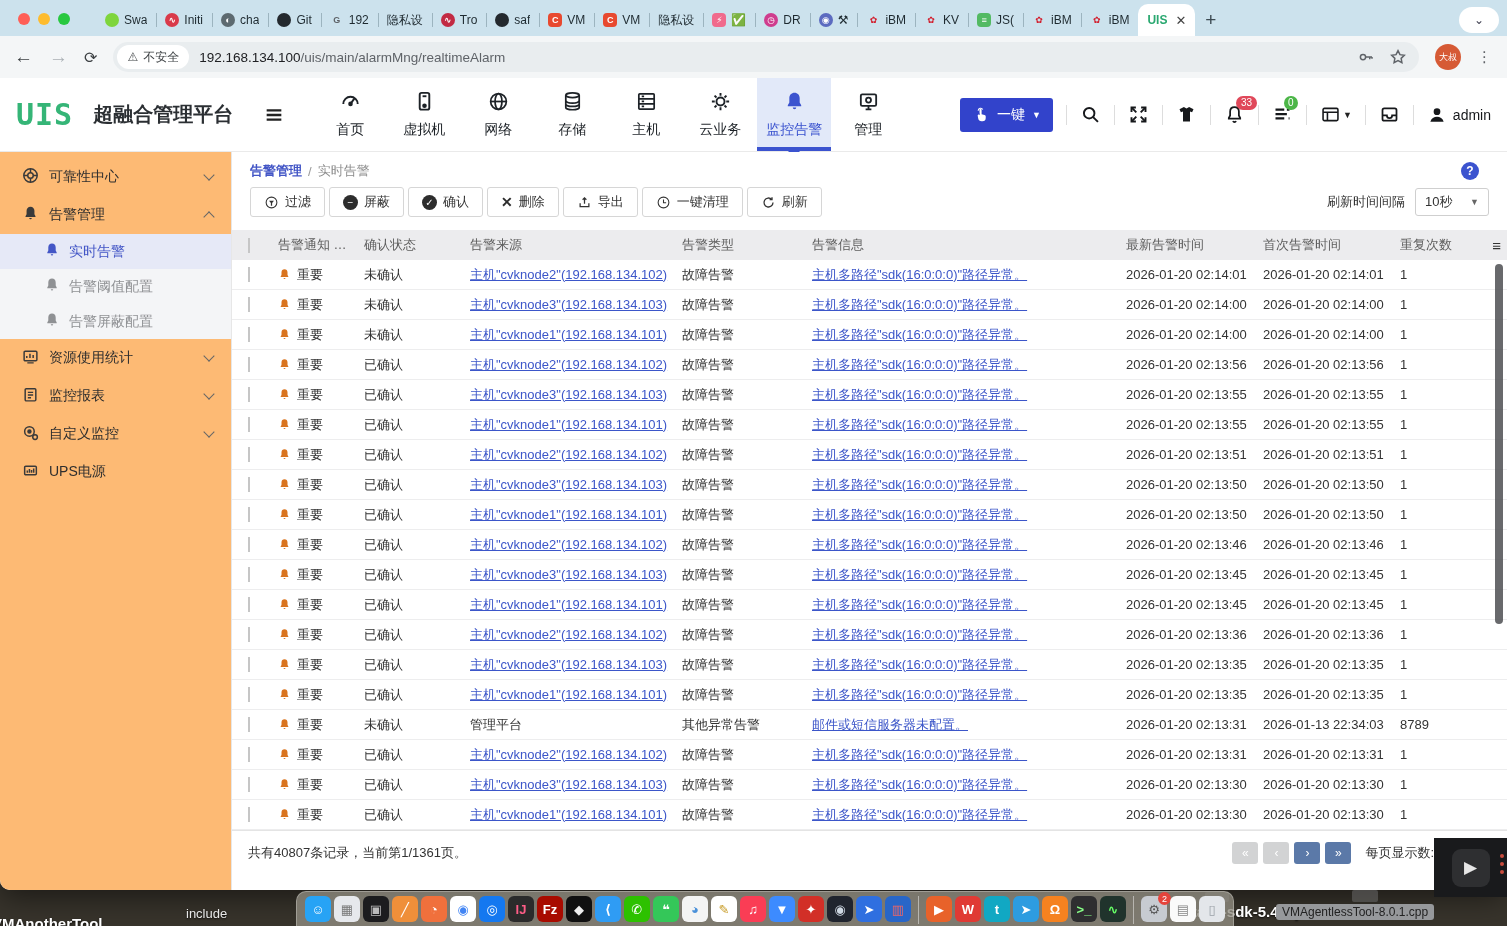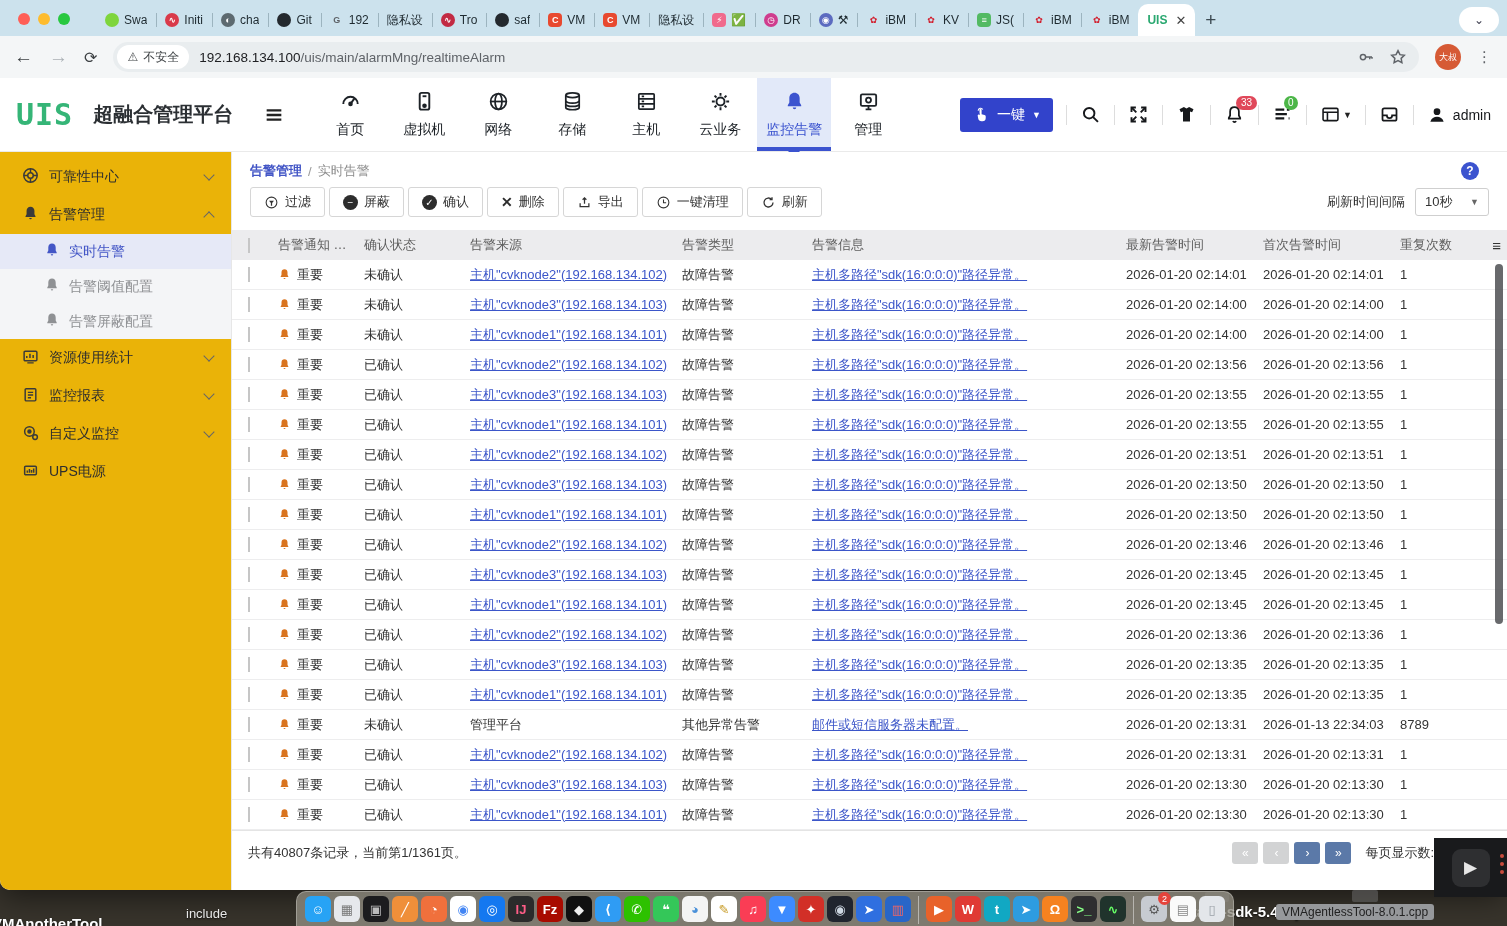--- a/index.html
+++ b/index.html
@@ -63,21 +63,21 @@
   .caret { font-size:9px; }
   .vsep { width:1px; height:20px; background:#ddd; }
   .hicon { color:#16181b; position:relative; display:flex; align-items:center; }
   .hicon svg { width:21px; height:21px; }
   .badge { position:absolute; top:-8px; left:12px; background:#e0485a; color:#fff; font-size:10px; border-radius:9px; padding:1px 5px; line-height:12px; }
   .badge.green { background:#4cb648; border-radius:50%; padding:1px 4px; }
   .admin { display:flex; align-items:center; gap:6px; font-size:14px; color:#16181b; }
 
   
   .main { display:flex; height:738px; }
-  .sidebar { width:232px; background:#eab308; border-right:1px solid #e7e7e7; padding-top:6px; flex:0 0 auto; }
+  .sidebar { width:232px; background:#fdba74; border-right:1px solid #e7e7e7; padding-top:6px; flex:0 0 auto; }
   .side-item { height:38px; display:flex; align-items:center; gap:10px; padding:0 18px 0 22px; font-size:14px; color:#2e2e2e; cursor:pointer; }
   .side-item svg { width:17px; height:17px; flex:0 0 auto; }
   .chev { margin-left:auto; width:8px; height:8px; border-right:1.6px solid #666; border-bottom:1.6px solid #666; transform:rotate(45deg); margin-top:-4px; }
   .chev.up { transform:rotate(-135deg); margin-top:4px; }
   .submenu { background:#f4f5f7; }
   .sub-item { height:35px; display:flex; align-items:center; gap:9px; padding-left:44px; font-size:14px; color:#8f9194; cursor:pointer; }
   .sub-item svg { width:16px; height:16px; }
   .sub-item.active { background:#e6e9f7; color:#4356c6; }
 
   .content { flex:1; position:relative; background:#fff; }

